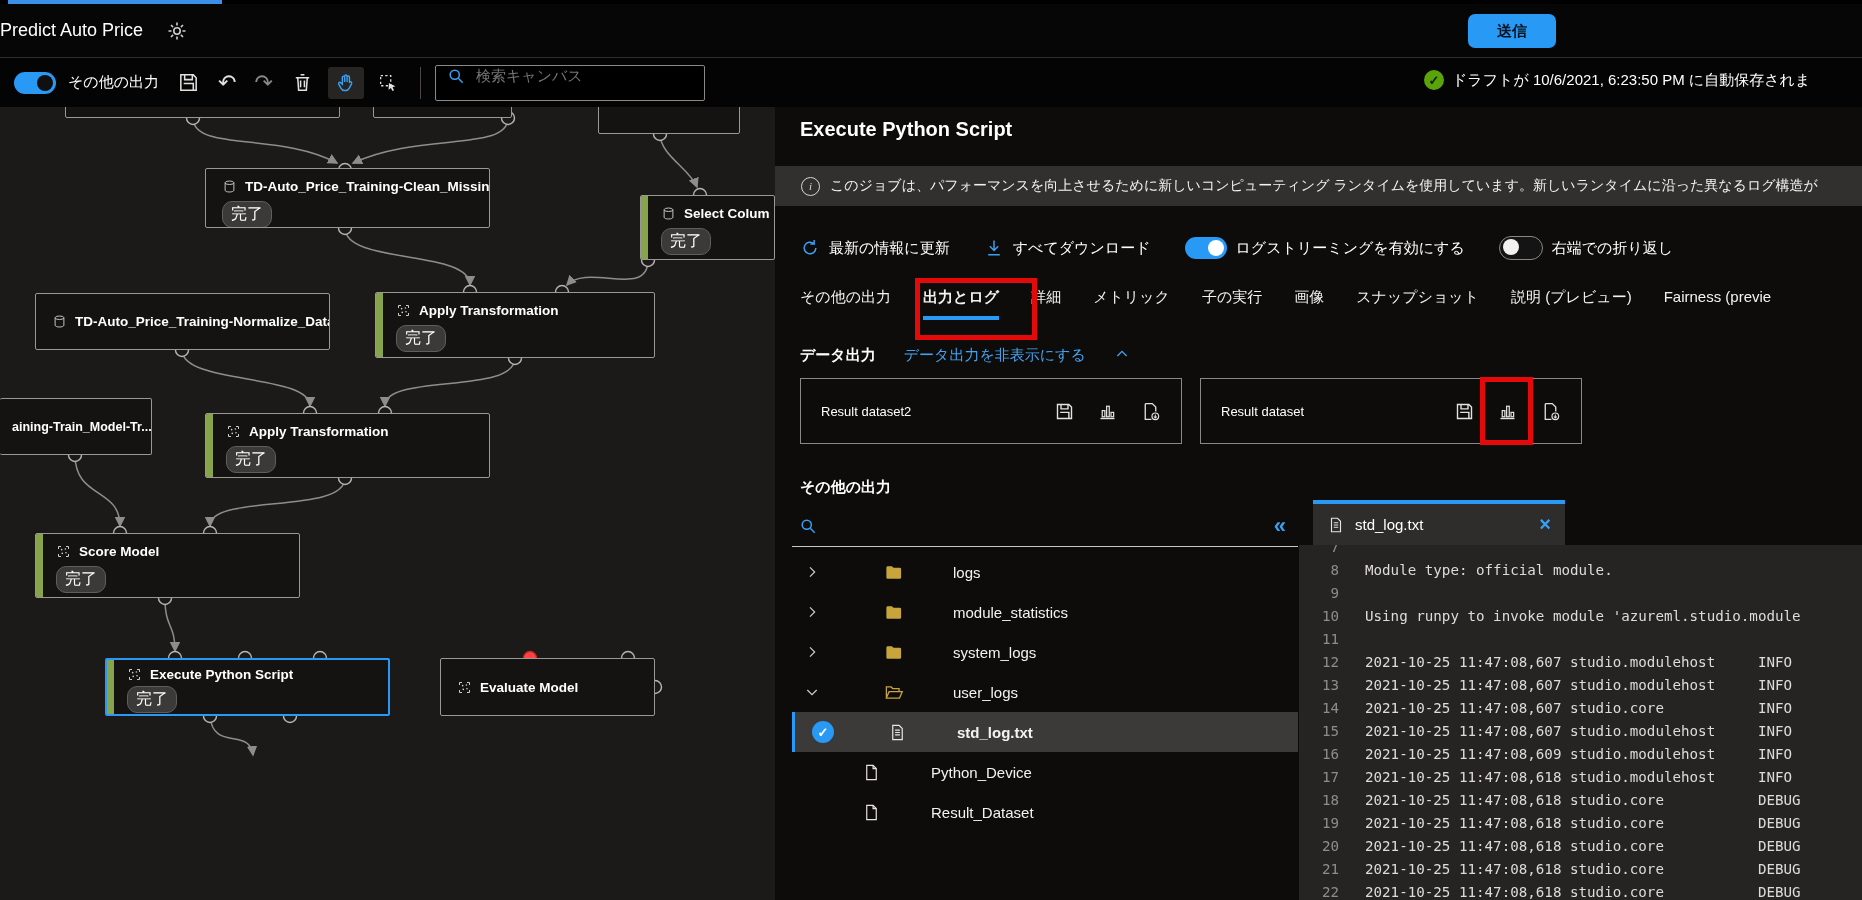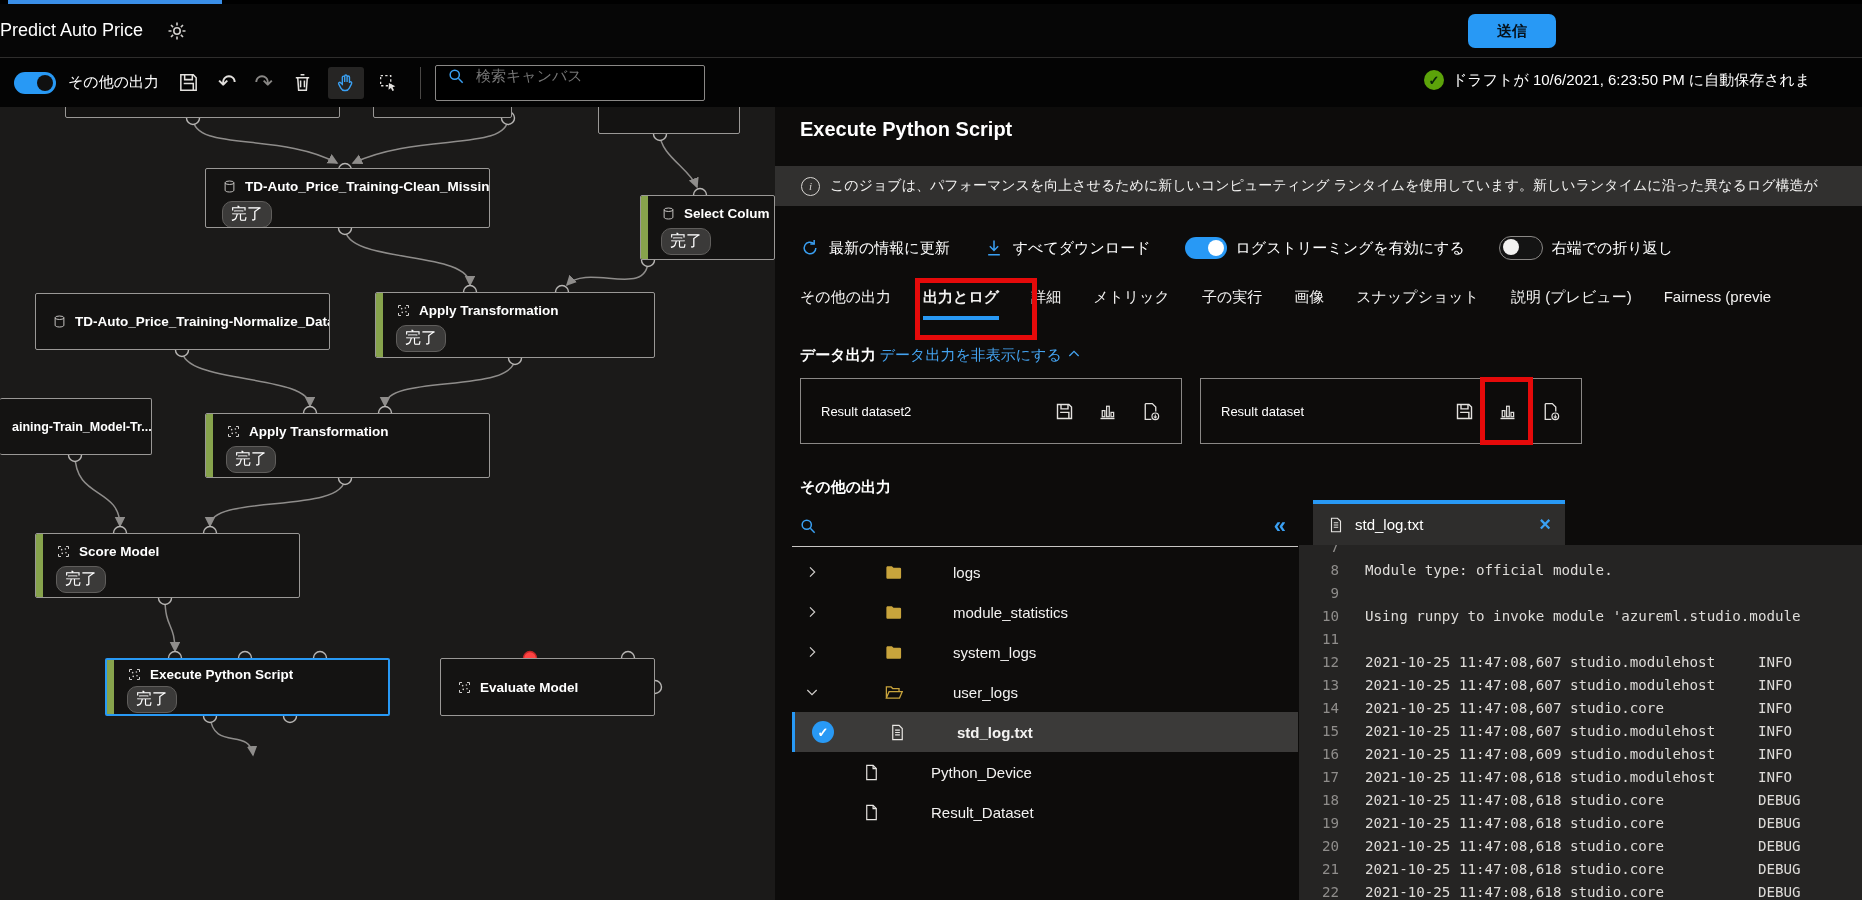--- a/index.html
+++ b/index.html
@@ -53,21 +53,21 @@
   .banner .txt{margin-left:10px;font-size:14px;color:#f3f2f1;}
   .info-ic{margin-left:26px;width:17px;height:17px;border:1.4px solid #d8d6d3;border-radius:50%;color:#d8d6d3;
            font-size:11px;display:flex;align-items:center;justify-content:center;flex:none;font-family:"Liberation Serif",serif;font-style:italic;}
   .controls{left:800px;top:236px;display:flex;align-items:center;gap:34px;}
   .ctrl{display:flex;align-items:center;gap:9px;font-size:15px;white-space:nowrap;}
   .blue{color:#3aa0f3;}
   .tabs{left:800px;top:288px;display:flex;gap:32px;font-size:15px;white-space:nowrap;width:1062px;overflow:hidden;}
   .tab{padding-bottom:9px;color:#f3f2f1;cursor:pointer;}
   .tab.active{font-weight:bold;border-bottom:4px solid #2899f5;}
   .redbox{border:5px solid #e50a0a;z-index:30;pointer-events:none;}
-  .sec-row{left:800px;top:346px;display:flex;gap:4px;}
+  .sec-row{left:800px;top:346px;display:flex;gap:28px;}
   .sec-h{font-size:15px;font-weight:bold;}
   .link{color:#44a3f0;font-size:15px;}
   .card{height:66px;border:1px solid #8a8886;display:flex;align-items:center;box-sizing:border-box;}
   .card .cname{margin-left:20px;font-size:13px;flex:1;}
   .card .cicons{display:flex;gap:22px;margin-right:20px;color:#e4e2df;}
   
   .tsearch{left:792px;top:505px;width:506px;height:42px;display:flex;align-items:center;border-bottom:1px solid #c8c6c4;box-sizing:border-box;}
   .tsearch input{flex:1;background:transparent;border:none;outline:none;color:#fff;font-family:inherit;font-size:15px;margin:0 10px;}
   .collapse{color:#3aa0f3;font-size:22px;font-weight:bold;margin-right:12px;}
   .tree{left:792px;top:552px;width:506px;}

